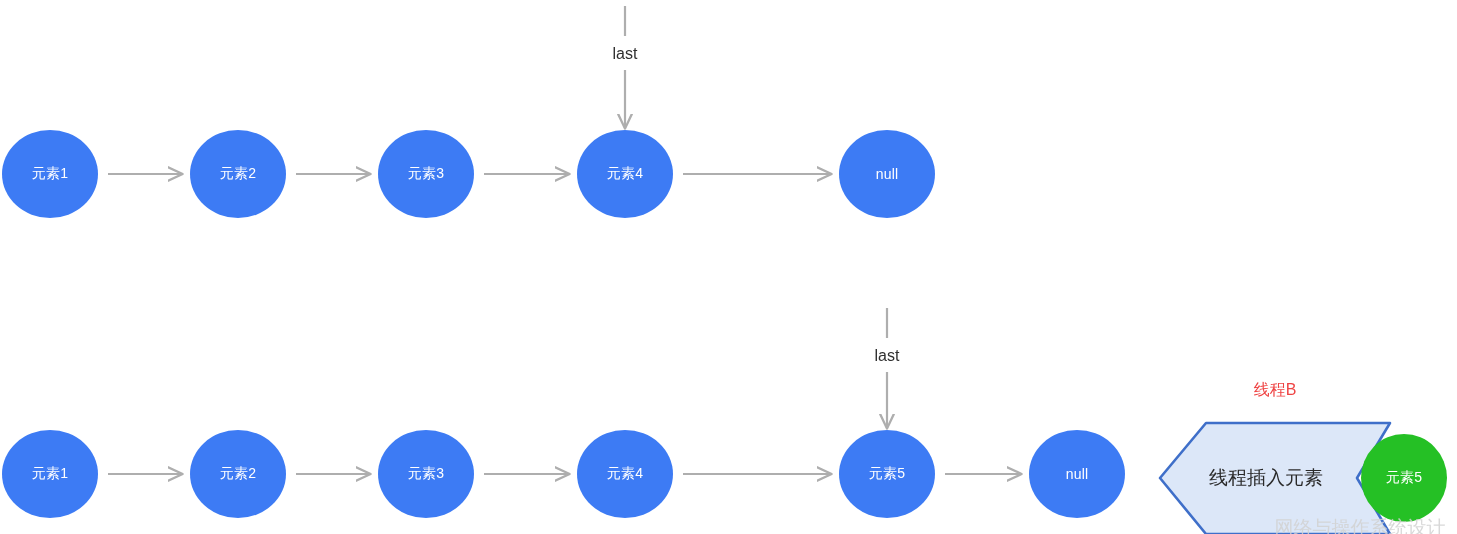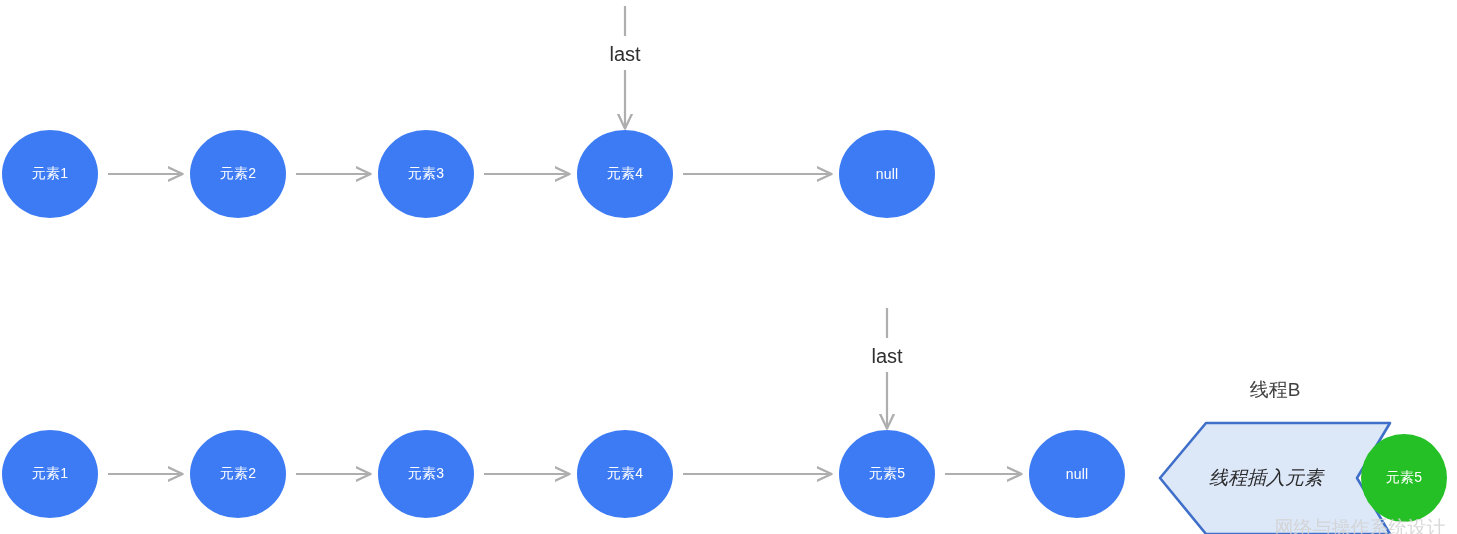--- a/index.html
+++ b/index.html
@@ -34,26 +34,26 @@
     pointer-events: none;
   }
   .node-label {
     color: #ffffff;
     font-size: 14px;
     letter-spacing: 0.2px;
     transform: translate(-50%, -50%);
   }
   .label-last {
     color: #2f2f2f;
-    font-size: 20px;
+    font-size: 16px;
     transform: translate(-50%, -50%);
   }
   .label-thread {
-    color: #404040;
-    font-size: 19px;
+    color: #ef4444;
+    font-size: 16px;
     transform: translate(-50%, -50%);
   }
   .label-chevron {
     color: #2a2a2a;
     font-size: 19px;
     transform: translate(-50%, -50%);
   }
   .watermark {
     position: absolute;
     color: #d2d2d2;
@@ -112,18 +112,18 @@
       <div class="node-label" style="left: 887px; top: 174px;">null</div>
       <div class="text-label label-last" style="left: 625px; top: 54px;">last</div>
       <div class="node-label" style="left: 50px; top: 474px;">元素1</div>
       <div class="node-label" style="left: 238px; top: 474px;">元素2</div>
       <div class="node-label" style="left: 426px; top: 474px;">元素3</div>
       <div class="node-label" style="left: 625px; top: 474px;">元素4</div>
       <div class="node-label" style="left: 887px; top: 474px;">元素5</div>
       <div class="node-label" style="left: 1077px; top: 474px;">null</div>
       <div class="text-label label-last" style="left: 887px; top: 356px;">last</div>
       <div class="text-label label-thread" style="left: 1275px; top: 390px;">线程B</div>
-      <div class="text-label label-chevron" style="left: 1266px; top: 478px; font-style: italic;">线程插入元素</div>
+      <div class="text-label label-chevron" style="left: 1266px; top: 478px;">线程插入元素</div>
       <div class="node-label" style="left: 1404px; top: 478px;">元素5</div>
       <div class="watermark" style="left: 1360px; top: 528px;">网络与操作系统设计</div>
     </div>
 
 </div>
 
 </body></html>

